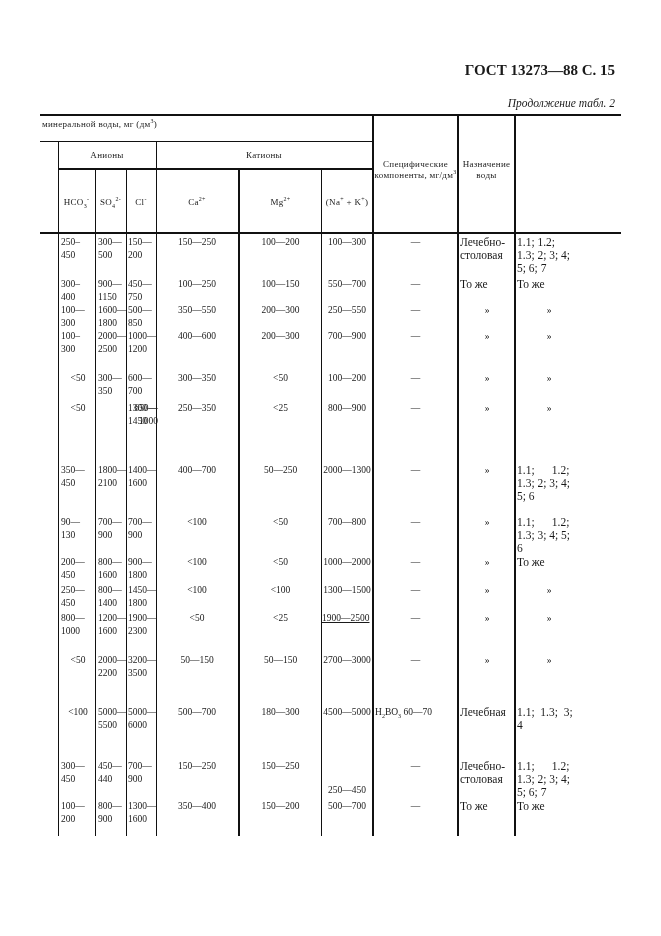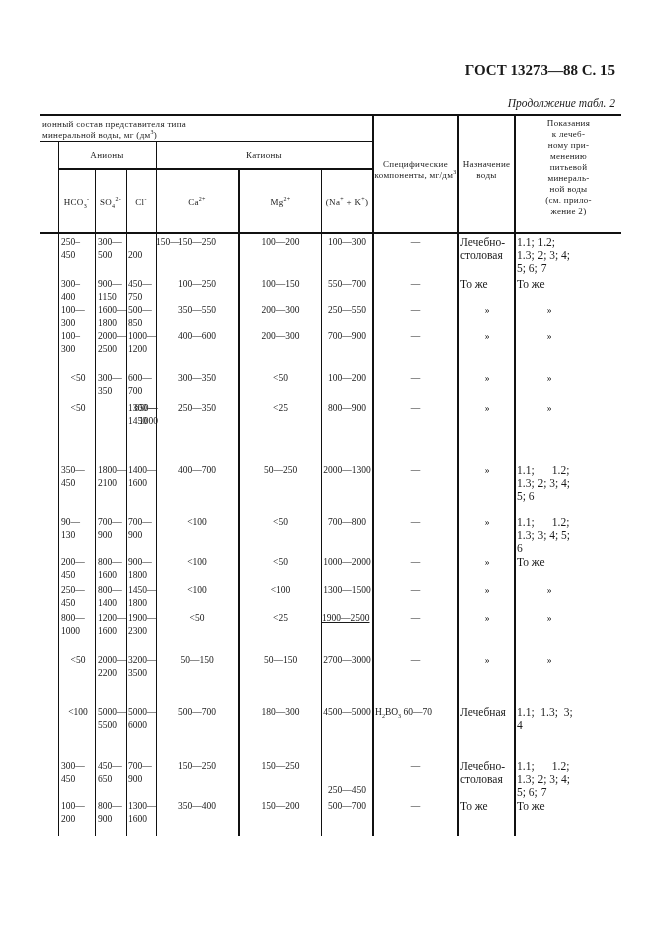--- a/index.html
+++ b/index.html
@@ -34,21 +34,20 @@
   <div class="vline" style="left:55px;top:56px;width:1px;height:666px;"></div>
   <div class="vline" style="left:86px;top:56px;width:1px;height:666px;"></div>
   <div class="vline" style="left:116px;top:27px;width:1px;height:695px;"></div>
   <div class="vline" style="left:198px;top:56px;width:2px;height:666px;"></div>
   <div class="vline" style="left:281px;top:56px;width:1px;height:666px;"></div>
   <div class="vline" style="left:332px;top:0;width:2px;height:722px;"></div>
   <div class="vline" style="left:417px;top:0;width:2px;height:722px;"></div>
   <div class="vline" style="left:474px;top:0;width:2px;height:722px;"></div>
 
   <div class="hdr" style="left:2px;top:5px;width:320px;text-align:left;">
-    <div>ионный состав представителя типа</div>
     <div><span>минеральной воды, мг (дм</span><sup>3</sup>)</div>
   </div>
   <div class="hdr" style="left:18px;top:36px;width:98px;">Анионы</div>
   <div class="hdr" style="left:116px;top:36px;width:216px;">Катионы</div>
 
   <div class="hdr" style="left:18px;top:83px;width:37px;">
     <span>HCO</span><sub>3</sub><sup>-</sup>
   </div>
   <div class="hdr" style="left:55px;top:83px;width:31px;">
     <span>SO</span><sub>4</sub><sup>2-</sup>
@@ -66,43 +65,32 @@
     <span>(Na</span><sup>+</sup><span> + K</span><sup>+</sup><span>)</span>
   </div>
   <div class="hdr" style="left:334px;top:45px;width:83px;">
     <div>Специфические</div>
     <div><span>компоненты, мг/дм</span><sup>3</sup></div>
   </div>
   <div class="hdr" style="left:419px;top:45px;width:55px;">
     <div>Назначение</div>
     <div>воды</div>
   </div>
-  <div class="hdr" id="ind-hdr" style="left:476px;top:4px;width:105px;">
-      <div>Показания</div>
-      <div>к лечеб-</div>
-      <div>ному при-</div>
-      <div>менению</div>
-      <div>питьевой</div>
-      <div>минераль-</div>
-      <div>ной воды</div>
-      <div>(см. прило-</div>
-      <div>жение 2)</div>
-    </div>
 
   <div id="rows">
       <div class="cell" style="left: 21px; top: 122px; width: 34px; text-align: left;">
         <div style="white-space: pre;">250–</div>
         <div style="white-space: pre;">450</div>
       </div>
       <div class="cell" style="left: 58px; top: 122px; width: 28px; text-align: left;">
         <div style="white-space: pre;">300—</div>
         <div style="white-space: pre;">500</div>
       </div>
       <div class="cell" style="left: 88px; top: 122px; width: 28px; text-align: left;">
-        <div style="white-space: pre; padding-left: 28px;">150—</div>
+        <div style="white-space: pre;">150—</div>
         <div style="white-space: pre;">200</div>
       </div>
       <div class="cell" style="left: 116px; top: 122px; width: 82px; text-align: center;">
         <div style="white-space: pre;">150—250</div>
       </div>
       <div class="cell" style="left: 200px; top: 122px; width: 81px; text-align: center;">
         <div style="white-space: pre;">100—200</div>
       </div>
       <div class="cell" style="left: 282px; top: 122px; width: 50px; text-align: center;">
         <div style="white-space: pre;">100—300</div>
@@ -477,21 +465,21 @@
       <div class="cell big" style="left: 477px; top: 592px; width: 64px; text-align: left;">
         <div style="white-space: pre;">1.1;  1.3;  3;</div>
         <div style="white-space: pre;">4</div>
       </div>
       <div class="cell" style="left: 21px; top: 646px; width: 34px; text-align: left;">
         <div style="white-space: pre;">300—</div>
         <div style="white-space: pre;">450</div>
       </div>
       <div class="cell" style="left: 58px; top: 646px; width: 28px; text-align: left;">
         <div style="white-space: pre;">450—</div>
-        <div style="white-space: pre;">650</div>
+        <div style="white-space: pre;">440</div>
       </div>
       <div class="cell" style="left: 88px; top: 646px; width: 28px; text-align: left;">
         <div style="white-space: pre;">700—</div>
         <div style="white-space: pre;">900</div>
       </div>
       <div class="cell" style="left: 116px; top: 646px; width: 82px; text-align: center;">
         <div style="white-space: pre;">150—250</div>
       </div>
       <div class="cell" style="left: 200px; top: 646px; width: 81px; text-align: center;">
         <div style="white-space: pre;">150—250</div>

